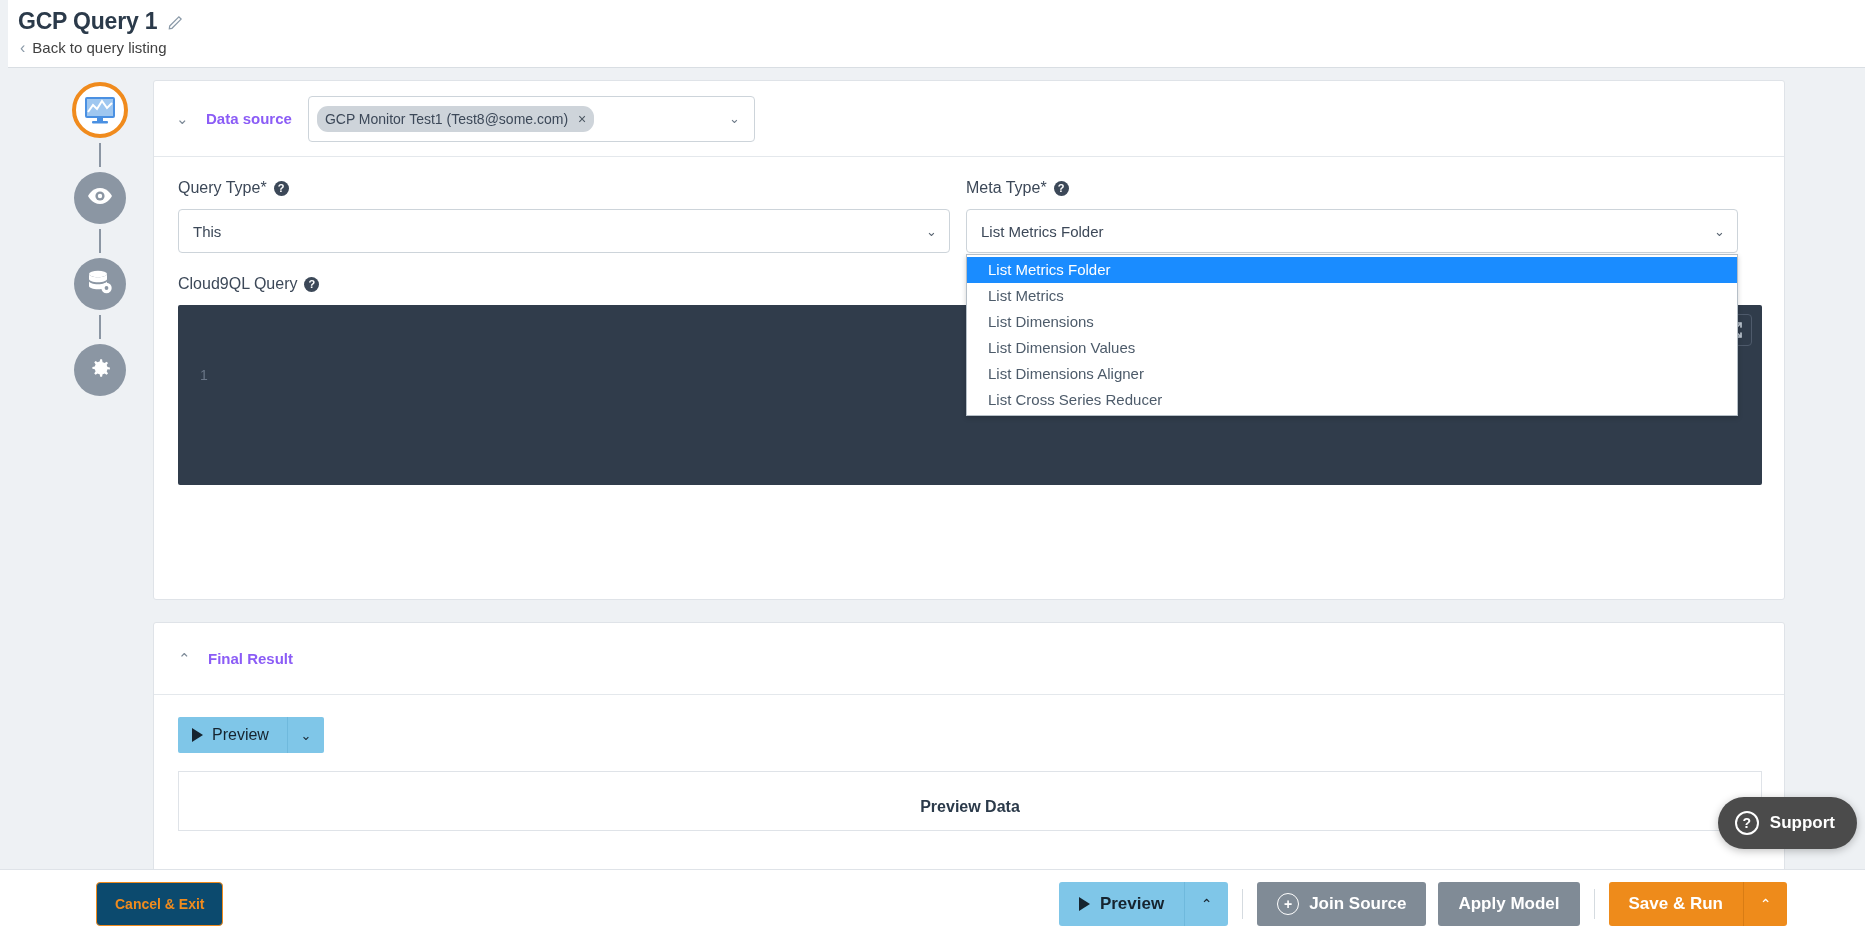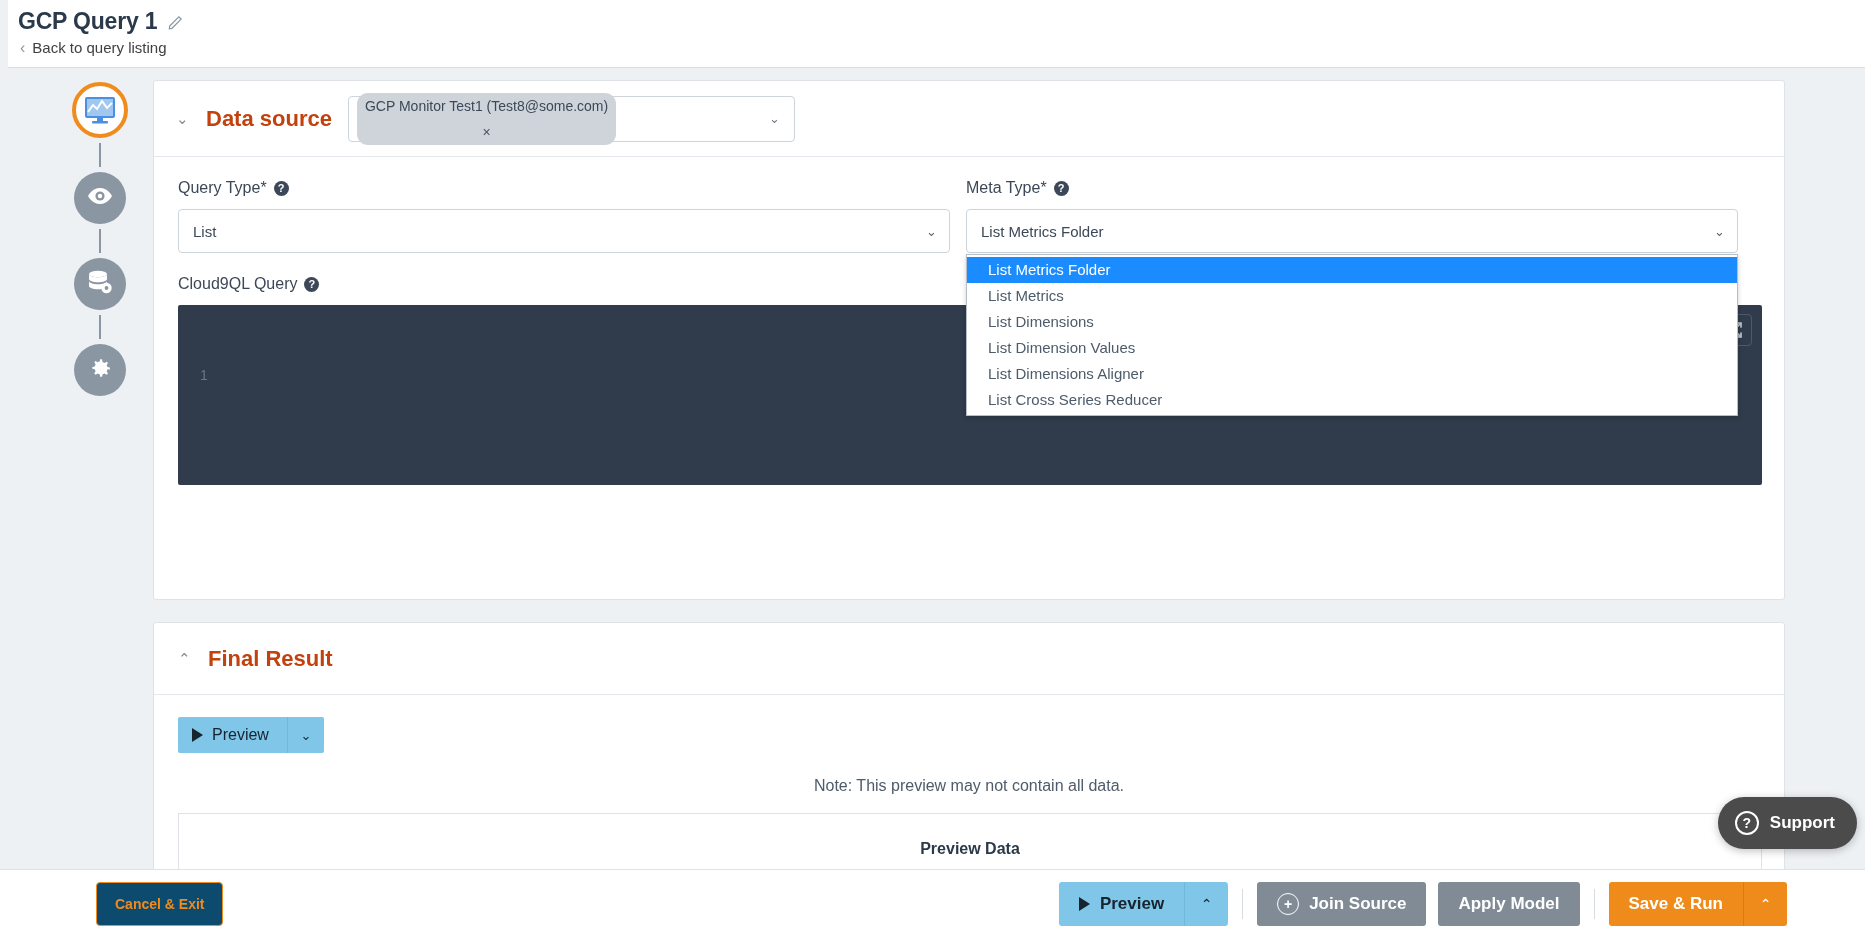--- a/index.html
+++ b/index.html
@@ -44,28 +44,28 @@
     position:absolute; background:#ffffff; border:1px solid #dfe3e8; border-radius:3px;
   }
   #card-query { left:153px; top:80px; width:1632px; height:520px; }
   #card-final { left:153px; top:622px; width:1632px; height:260px; }
 
   .ds-row {
     display:flex; align-items:center; gap:16px;
     padding:18px 22px; border-bottom:1px solid #e4e8ec; height:76px;
   }
   .caret { color:#7b8896; font-size:15px; width:14px; display:inline-block; }
-  .section-label { font-size:22px; font-weight:bold; color:#c2410c; }
+  .section-label { font-size:15px; font-weight:bold; color:#8b5cf6; }
   .ds-select {
     position:relative; width:447px; height:46px; border:1px solid #cdd4da; border-radius:4px;
     display:flex; align-items:center; padding:0 8px; background:#fff;
   }
   .chip {
     background:#ced4da; color:#3c4858; font-size:14px; border-radius:11px;
-    padding:5px 8px; display:flex; align-items:center; gap:10px;flex-direction:column;
+    padding:5px 8px; display:flex; align-items:center; gap:10px;
   }
   .chip-x { color:#4a5560; font-size:14px; cursor:pointer; }
   .ds-caret { position:absolute; right:14px; color:#6d7a88; font-size:13px; }
 
   .form-area { padding:22px 24px 0 24px; position:relative; }
   .fields-row { display:flex; gap:16px; }
   .field { width:772px; }
   .field-label { font-size:16px; color:#3c4858; display:flex; align-items:center; gap:7px; margin-bottom:12px;}
   .help-icon {
     width:15px; height:15px; border-radius:50%; background:#3c4858; color:#fff;
@@ -260,21 +260,21 @@
 
     <div class="form-area">
       <div class="fields-row">
 
         <div class="field">
           <div class="field-label">
             <span>Query Type*</span>
             <span class="help-icon">?</span>
           </div>
           <div class="select-box">
-            <span>List</span>
+            <span>This</span>
             <span class="sel-caret">⌄</span>
           </div>
         </div>
 
         <div class="field" style="position:relative;">
           <div class="field-label">
             <span>Meta Type*</span>
             <span class="help-icon">?</span>
           </div>
           <div style="position:relative;">
@@ -320,21 +320,20 @@
     <div class="fr-body">
       <div class="preview-group">
         <button class="btn-preview">
           <span class="tri"></span>
           <span>Preview</span>
         </button>
         <div class="btn-preview-caret">
           <span>⌄</span>
         </div>
       </div>
-      <div class="note">Note: This preview may not contain all data.</div>
       <div class="preview-panel">
         <span class="preview-panel-title">Preview Data</span>
       </div>
     </div>
   </div>
 
   <div class="support">
     <span class="q-circle">?</span>
     <span>Support</span>
   </div>

